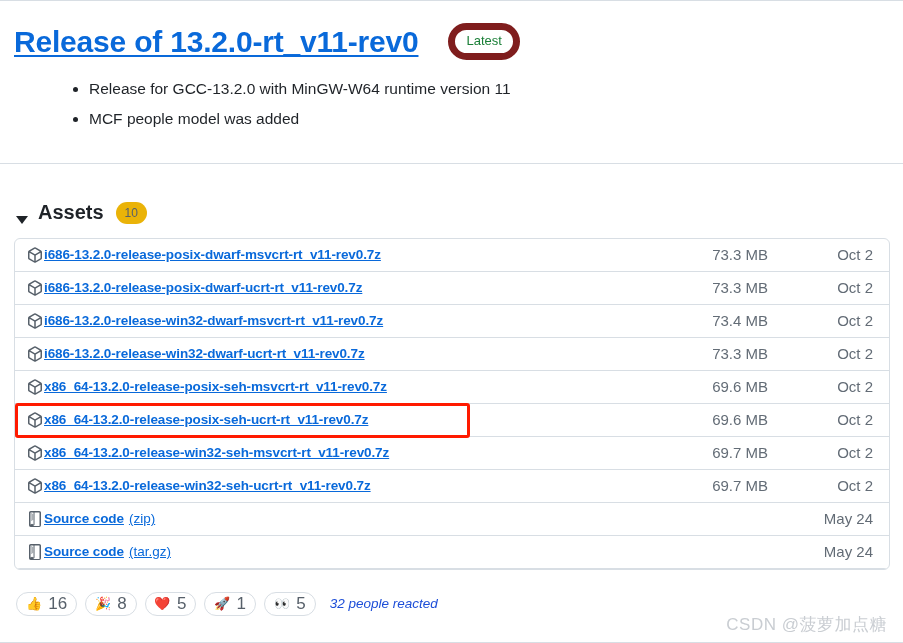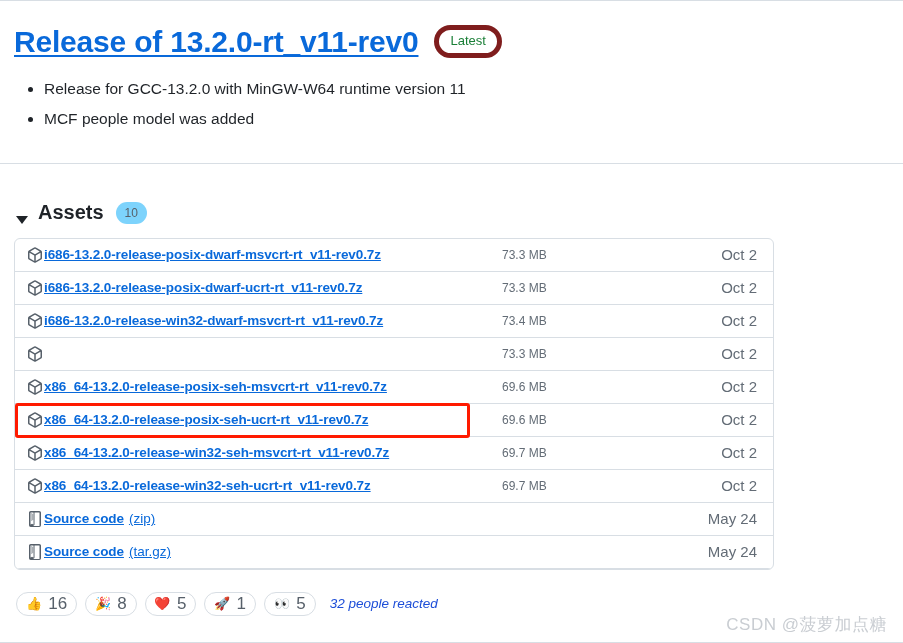--- a/index.html
+++ b/index.html
@@ -17,36 +17,36 @@
     box-sizing: border-box;
     border-top: 1px solid #d8dee4;
     border-bottom: 1px solid #d8dee4;
   }
 
   
   .release-header {
     padding: 22px 0 0 14px;
     display: flex;
     align-items: center;
-    gap: 16px;
+    gap: 30px;
   }
   .release-title {
     font-size: 30px;
     line-height: 1.25;
     font-weight: 600;
     color: #0969da;
     text-decoration: underline;
     text-underline-offset: 3px;
     text-decoration-thickness: 2px;
     letter-spacing: -0.2px;
     white-space: nowrap;
   }
   .latest-badge {
     display: inline-block;
-    border: 5px solid #7f1d1d;
+    border: 7px solid #7f1d1d;
     color: #1a7f37;
     border-radius: 2em;
     font-size: 13px;
     line-height: 18px;
     font-weight: 500;
     padding: 2px 11px 3px;
     white-space: nowrap;
     text-align: right;
   }
 
@@ -54,20 +54,21 @@
   .release-body {
     margin: 16px 0 0 0;
     padding: 0 0 0 44px;
     list-style: disc;
   }
   .release-body li {
     font-size: 15.5px;
     line-height: 1.55;
     color: #1f2328;
     margin-bottom: 6px;
+    margin-left: 45px;
   }
   .release-body li::marker { color: #1f2328; }
 
   
   .section-divider {
     height: 1px;
     background: #d8dee4;
     margin-top: 32px;
     width: 100%;
   }
@@ -85,34 +86,34 @@
     border-right: 6px solid transparent;
     border-top: 8px solid #1f2328;
     margin-right: -2px;
   }
   .assets-label {
     font-size: 20px;
     font-weight: 600;
     color: #1f2328;
   }
   .assets-count {
-    background: #7dd3fc;
+    background: #eab308;
     color: #57606a;
     border-radius: 2em;
     font-size: 12px;
     line-height: 18px;
     padding: 2px 9px;
     font-weight: 500;
     margin-top: 16px;
   }
 
   
   .assets-box {
     margin: 0 0 0 14px;
-    width: 760px;
+    width: 876px;
     border: 1px solid #d8dee4;
     border-radius: 6px;
     box-sizing: border-box;
     overflow: hidden;
     position: relative;
   }
   .asset-row {
     display: flex;
     align-items: center;
     height: 33px;
@@ -149,21 +150,22 @@
   .asset-link-normal {
     font-size: 13.5px;
     font-weight: 400;
     color: #0969da;
     white-space: nowrap;
     margin-left: 4px;
   }
   .asset-size {
     flex: 0 0 auto;
     width: 150px;
-    font-size: 12px;
+    text-align: right;
+    font-size: 15px;
     color: #636c76;
     white-space: nowrap;
   }
   .asset-date {
     flex: 0 0 auto;
     width: 105px;
     text-align: right;
     font-size: 15px;
     color: #636c76;
     white-space: nowrap;
@@ -282,20 +284,21 @@
       <div class="asset-size">73.4 MB</div>
       <div class="asset-date">Oct 2</div>
     </div>
     <div class="asset-row">
       <div class="asset-name-cell">
         <span class="asset-icon">
           <svg width="16" height="16" viewBox="0 0 16 16" fill="currentColor" aria-hidden="true">
             <path d="m8.878.392 5.25 3.045c.54.314.872.89.872 1.514v6.098a1.75 1.75 0 0 1-.872 1.514l-5.25 3.045a1.75 1.75 0 0 1-1.756 0l-5.25-3.045A1.75 1.75 0 0 1 1 11.049V4.951c0-.624.332-1.2.872-1.514L7.122.392a1.75 1.75 0 0 1 1.756 0ZM7.875 1.69l-4.63 2.685L8 7.133l4.755-2.758-4.63-2.685a.248.248 0 0 0-.25 0ZM2.5 5.677v5.372c0 .09.047.171.125.216l4.625 2.683V8.432Zm6.25 8.271 4.625-2.683a.25.25 0 0 0 .125-.216V5.677L8.75 8.432Z"></path>
           </svg>
         </span>
+        <a class="asset-link" href="#">i686-13.2.0-release-win32-dwarf-ucrt-rt_v11-rev0.7z</a>
       </div>
       <div class="asset-size">73.3 MB</div>
       <div class="asset-date">Oct 2</div>
     </div>
     <div class="asset-row">
       <div class="asset-name-cell">
         <span class="asset-icon">
           <svg width="16" height="16" viewBox="0 0 16 16" fill="currentColor" aria-hidden="true">
             <path d="m8.878.392 5.25 3.045c.54.314.872.89.872 1.514v6.098a1.75 1.75 0 0 1-.872 1.514l-5.25 3.045a1.75 1.75 0 0 1-1.756 0l-5.25-3.045A1.75 1.75 0 0 1 1 11.049V4.951c0-.624.332-1.2.872-1.514L7.122.392a1.75 1.75 0 0 1 1.756 0ZM7.875 1.69l-4.63 2.685L8 7.133l4.755-2.758-4.63-2.685a.248.248 0 0 0-.25 0ZM2.5 5.677v5.372c0 .09.047.171.125.216l4.625 2.683V8.432Zm6.25 8.271 4.625-2.683a.25.25 0 0 0 .125-.216V5.677L8.75 8.432Z"></path>
           </svg>

